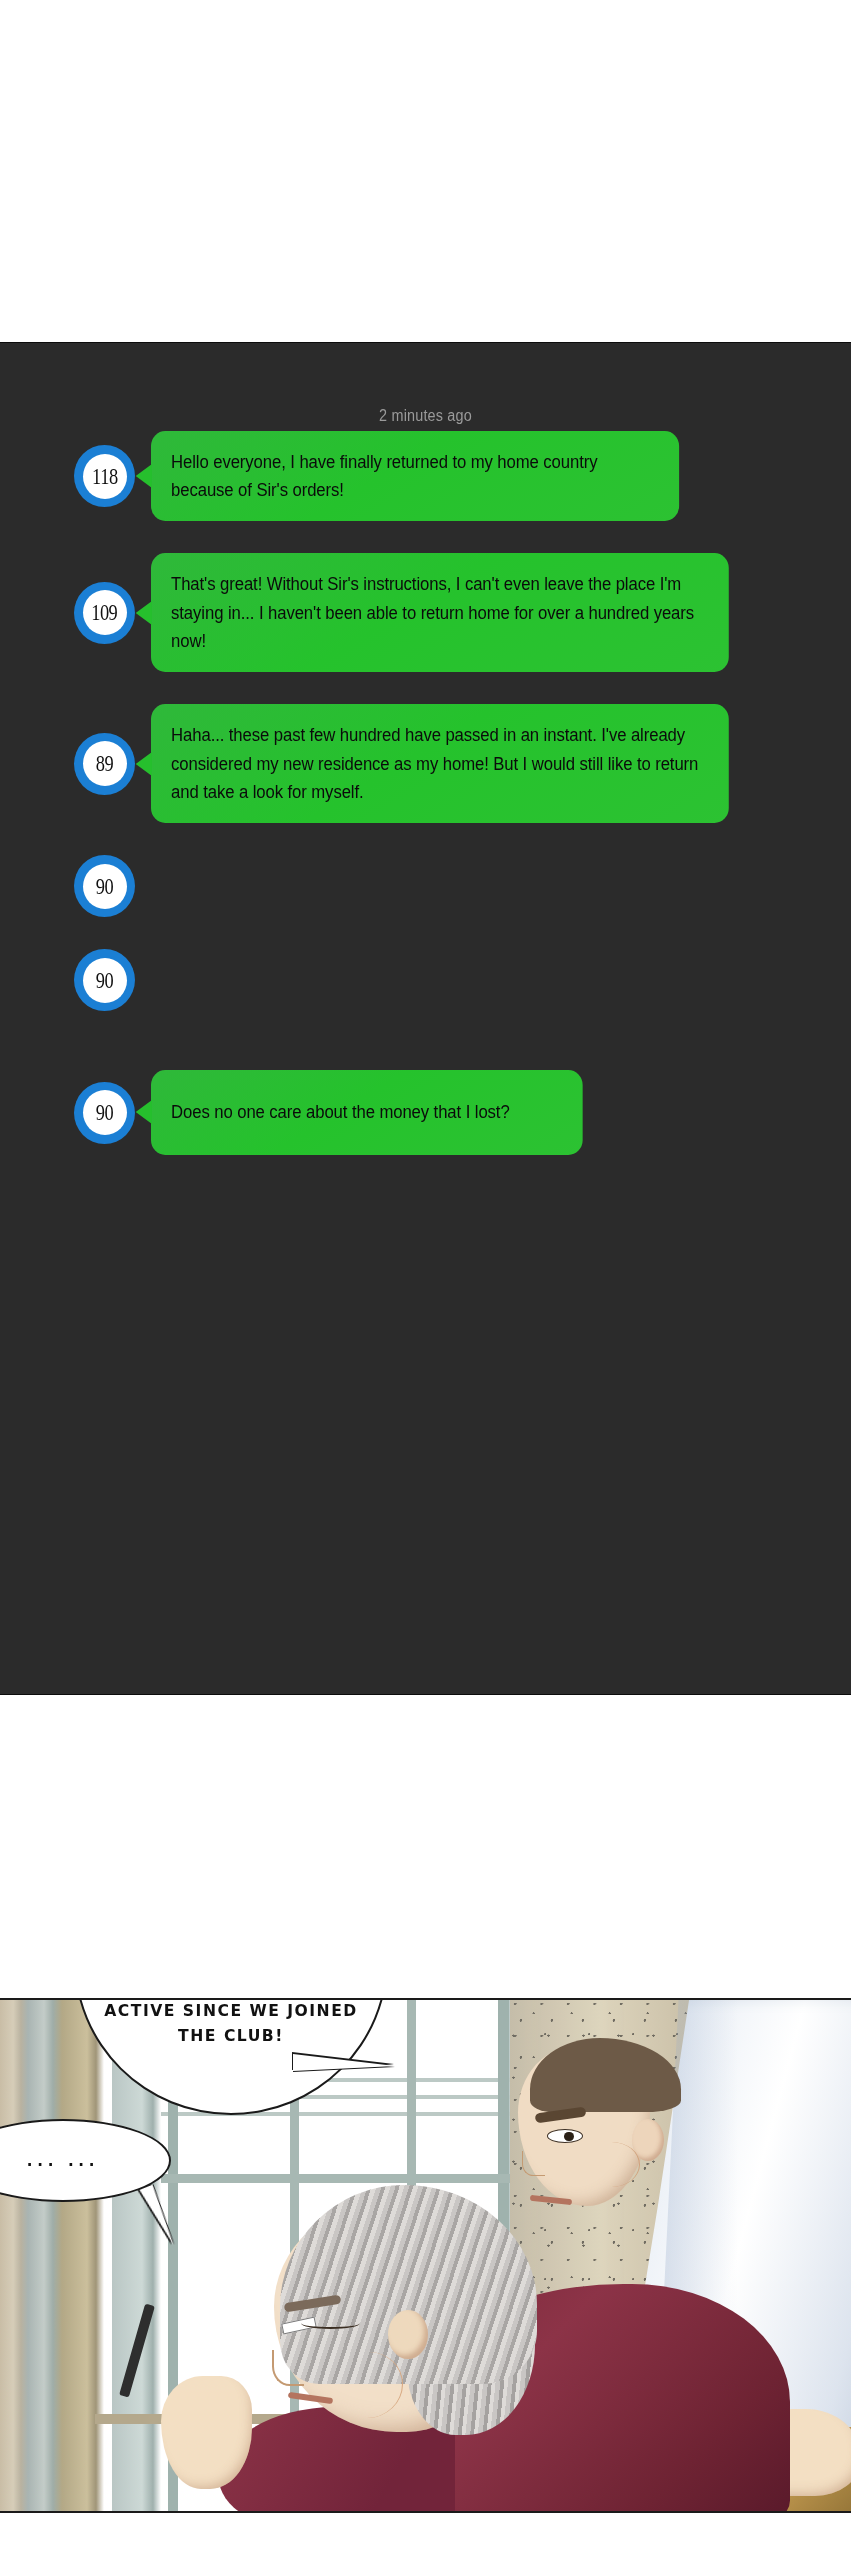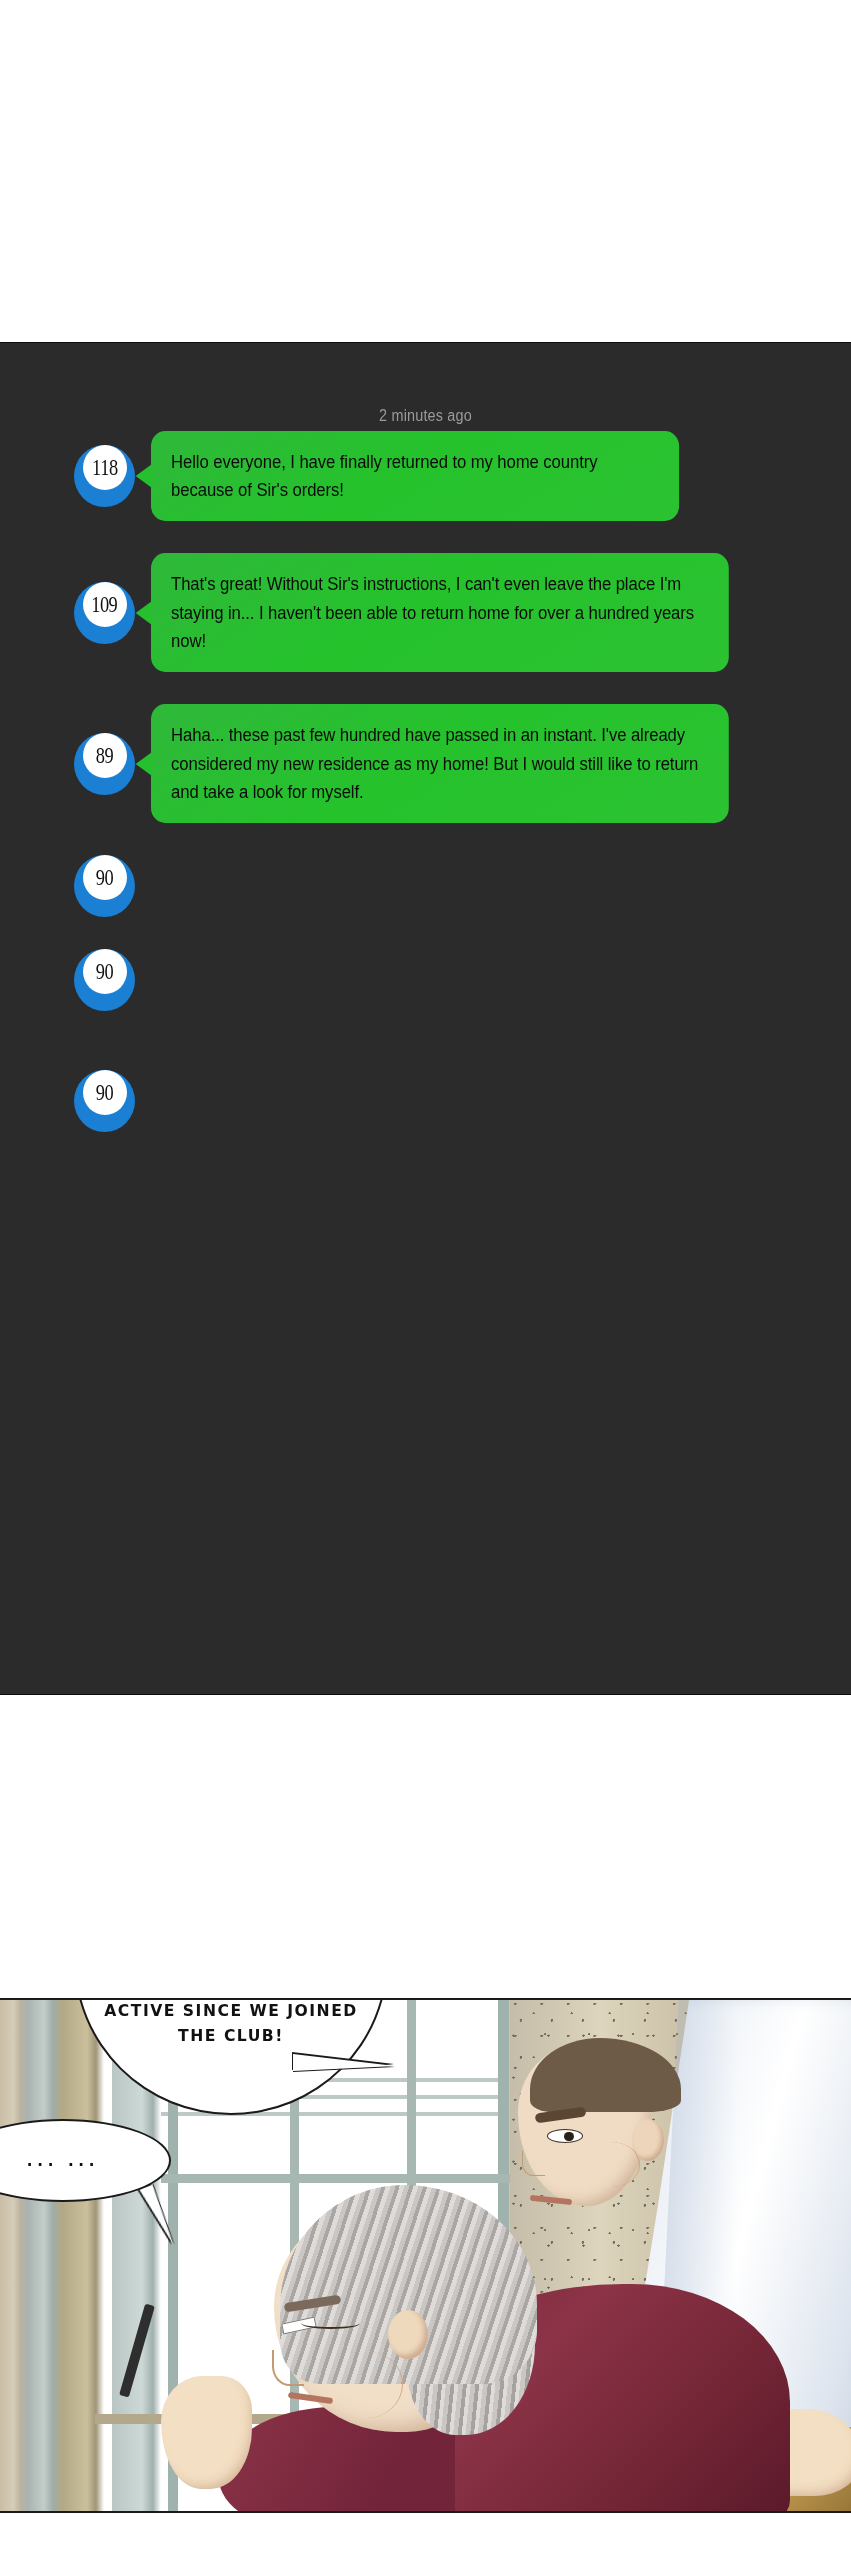--- a/index.html
+++ b/index.html
@@ -43,20 +43,21 @@
   }
   .msg-row:last-child { margin-bottom: 0; }
 
   .avatar {
     flex: 0 0 auto;
     width: 61px;
     height: 62px;
     border-radius: 50%;
     background: #1b7fd4;
     display: flex;
+    align-items: center;
     justify-content: center;
     position: relative;
     z-index: 2;
   }
   .avatar-inner {
     width: 44px;
     height: 45px;
     border-radius: 50%;
     background: #ffffff;
     display: flex;
@@ -409,20 +410,25 @@
       </div>
     </div>
 
 
     <div class="msg-row" style="margin-top:59px;">
       <div class="avatar">
         <div class="avatar-inner">
           <span class="avatar-num">90</span>
         </div>
       </div>
+      <div class="bubble-wrap">
+        <div class="bubble w-90c">
+          <p>Does no one care about the money that I lost?</p>
+        </div>
+      </div>
     </div>
 
   </div>
 </section>
 
 <div class="gutter-mid"></div>
 
 <section class="comic">
   <div class="comic-inner">
 

